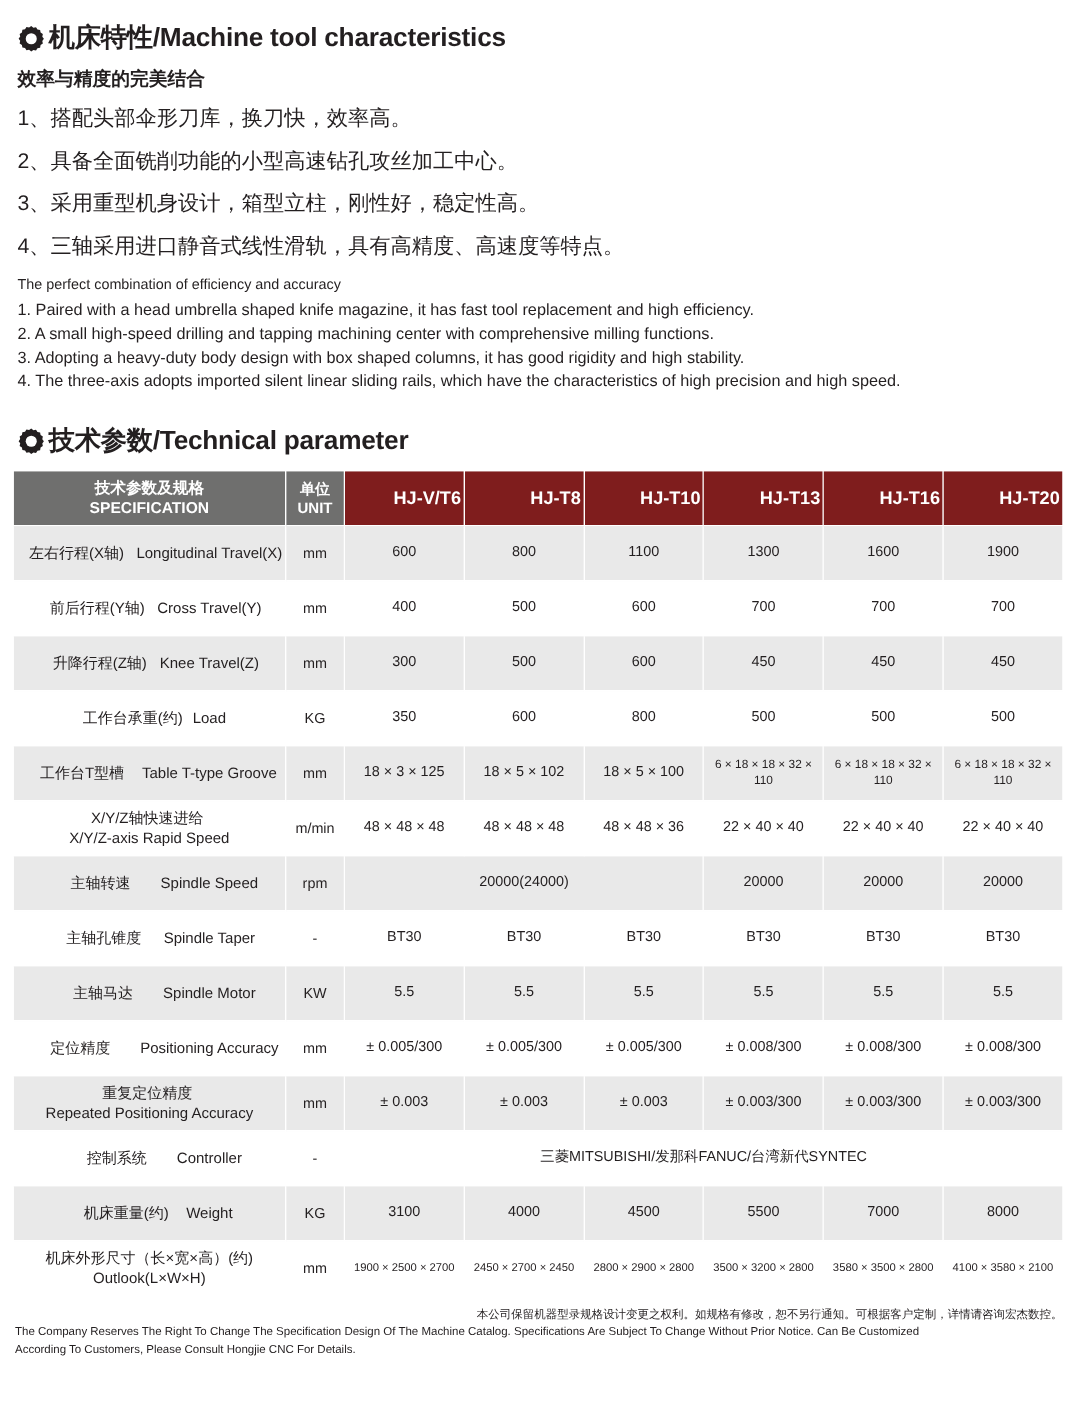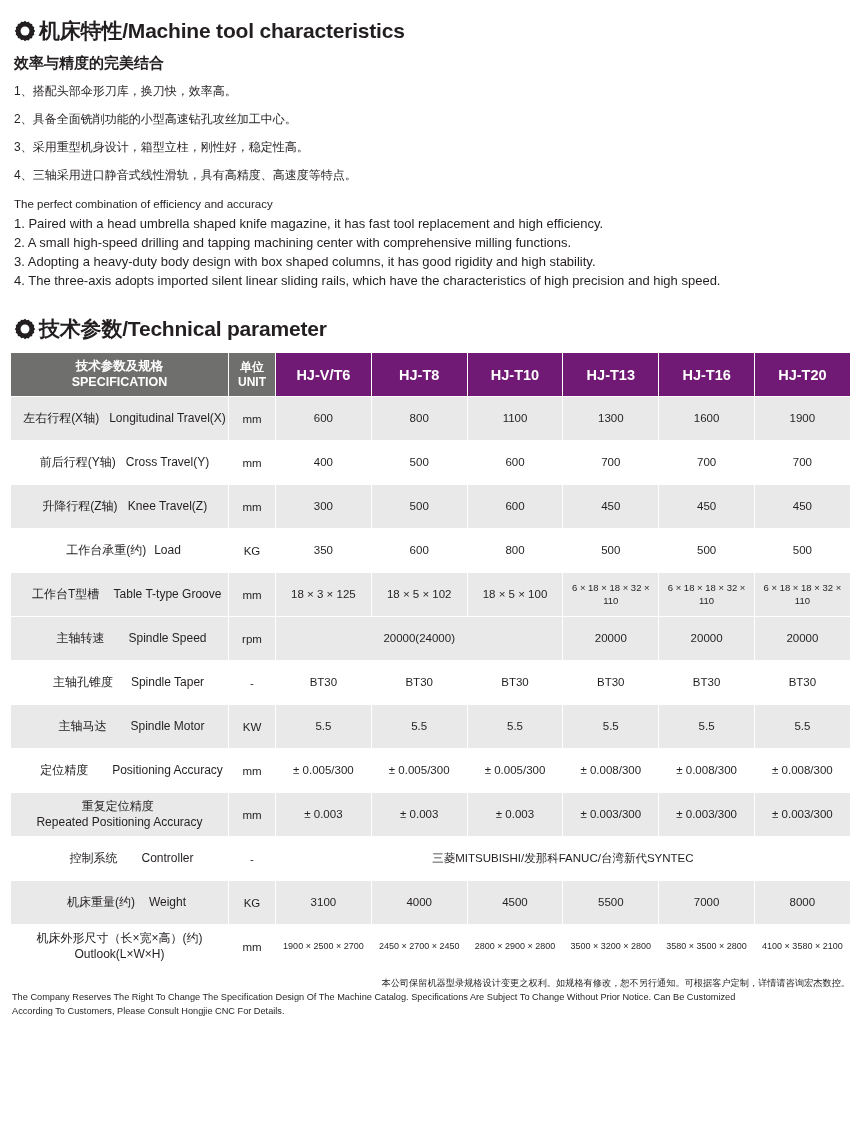--- a/index.html
+++ b/index.html
@@ -33,21 +33,21 @@
   }
 
   
   .sub-title {
     font-size: 15px;
     font-weight: bold;
     margin: 4px 0 10px 4px;
     color: #231f20;
   }
   .cn-line {
-    font-size: 12px;
+    font-size: 17px;
     margin: 0 0 11px 4px;
     color: #231f20;
   }
   .en-head {
     font-size: 11.5px;
     margin: 14px 0 6px 4px;
     color: #231f20;
   }
   .en-line {
     font-size: 13px;
@@ -89,24 +89,25 @@
   thead th.h-unit {
     background: #6f6f6e;
     color: #ffffff;
     font-size: 12px;
     font-weight: bold;
     line-height: 1.25;
   }
   thead th.h-unit .cn { display: block; }
   thead th.h-unit .en { display: block; }
   thead th.h-model {
-    background: #701a75;
+    background: #7f1d1d;
     color: #ffffff;
     font-size: 14.5px;
     font-weight: bold;
+    text-align: right;
   }
 
   tbody tr.odd td  { background: #ffffff; }
   tbody tr.even td { background: #e9e9e9; }
 
   td.name {
     text-align: left;
     padding-left: 26px;
     font-size: 12px;
     line-height: 1.3;
@@ -255,20 +256,32 @@
         </td>
         <td class="unit">mm</td>
         <td class="val">18 × 3 × 125</td>
         <td class="val">18 × 5 × 102</td>
         <td class="val">18 × 5 × 100</td>
         <td class="val tiny">6 × 18 × 18 × 32 × 110</td>
         <td class="val tiny">6 × 18 × 18 × 32 × 110</td>
         <td class="val tiny">6 × 18 × 18 × 32 × 110</td>
       </tr>
 
+      <tr class="odd">
+        <td class="name small">
+          <span class="cn">X/Y/Z轴快速进给</span>&nbsp;<span class="en">X/Y/Z-axis Rapid Speed</span>
+        </td>
+        <td class="unit">m/min</td>
+        <td class="val">48 × 48 × 48</td>
+        <td class="val">48 × 48 × 48</td>
+        <td class="val">48 × 48 × 36</td>
+        <td class="val">22 × 40 × 40</td>
+        <td class="val">22 × 40 × 40</td>
+        <td class="val">22 × 40 × 40</td>
+      </tr>
 
       <tr class="even">
         <td class="name">
           <span class="cn">主轴转速</span><span class="en">Spindle Speed</span>
         </td>
         <td class="unit">rpm</td>
         <td class="val" colspan="3">20000(24000)</td>
         <td class="val">20000</td>
         <td class="val">20000</td>
         <td class="val">20000</td>

